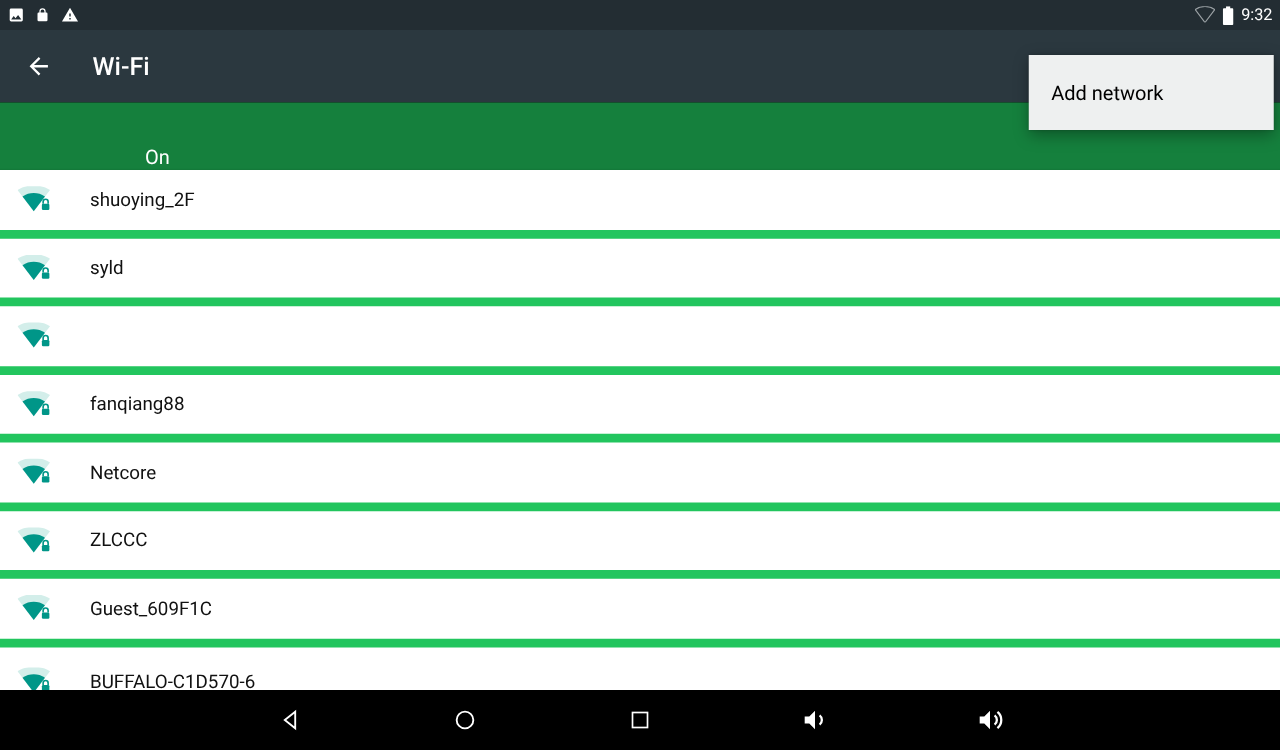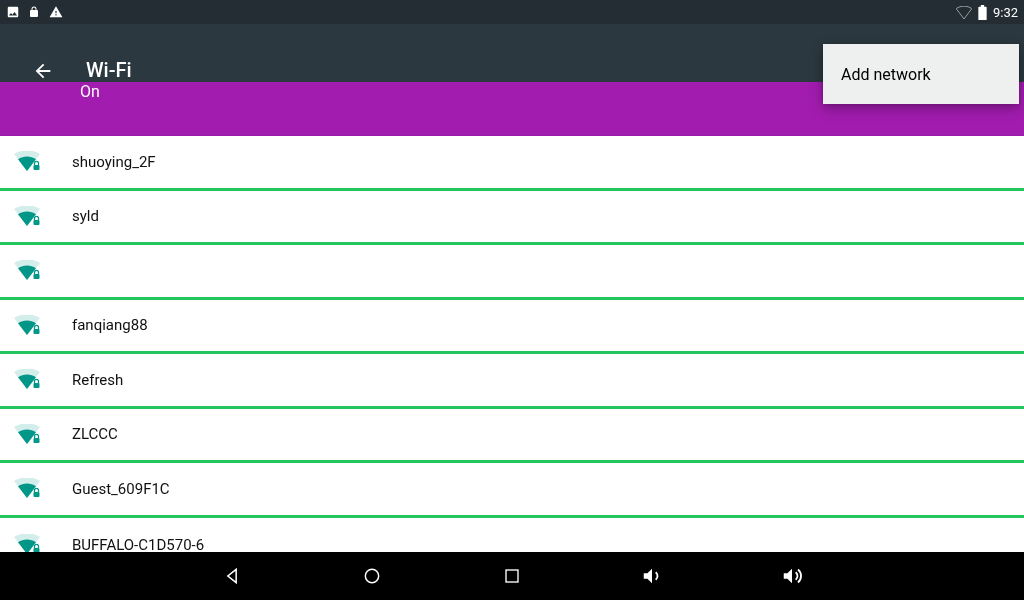--- a/index.html
+++ b/index.html
@@ -1,31 +1,31 @@
 <!DOCTYPE html>
 <html><head>
 <meta charset="utf-8">
 <style>
   * { box-sizing: border-box; margin: 0; padding: 0; }
   html, body { width: 1024px; height: 600px; overflow: hidden; font-family: Roboto, "Helvetica Neue", Arial, sans-serif; background: #000; }
   .screen { width: 1024px; height: 600px; display: flex; flex-direction: column; position: relative; }
   
   .status-bar { height: 24px; background: #232d33; color: #fff; display: flex; align-items: center; padding: 0 6px; font-size: 13px; }
   .status-left { display: flex; align-items: center; gap: 8px; }
-  .status-right { margin-left: auto; display: flex; align-items: center; gap: 6px; }
+  .status-right { margin-left: auto; display: flex; gap: 6px; }
   .status-icon svg { display: block; }
   
-  .app-bar { height: 58px; background: #2b383f; color: #fff; display: flex; align-items: flex-end; padding: 0 32px; }
+  .app-bar { height: 58px; background: #2b383f; color: #fff; display: flex; align-items: center; padding: 0 20px; }
   .app-bar .back { margin-right: 32px; display:flex; align-items:center; }
   .app-bar .title { font-size: 20px; font-weight: 500; }
   
-  .toggle-row { height: 54px; background: #a21caf; color: #fff; display: flex; align-items: flex-start; padding-left: 80px; font-size: 16px; border-bottom: 1px solid rgba(0,0,0,.05); }
+  .toggle-row { height: 54px; background: #15803d; color: #fff; display: flex; align-items: flex-end; padding-left: 116px; font-size: 16px; border-bottom: 1px solid rgba(0,0,0,.05); }
   
   .list { flex: 1; background: #fff; overflow: hidden; }
-  .row { height: 54.5px; display: flex; align-items: center; border-bottom: 3px solid #22c55e; padding-left: 14px; }
+  .row { height: 54.5px; display: flex; align-items: center; border-bottom: 7px solid #22c55e; padding-left: 14px; }
   .row:last-child { border-bottom: none; }
   .wifi-icon { width: 58px; display: flex; align-items: center; }
   .row-label { font-size: 15px; color: #111; }
   
   .popup { position: absolute; top: 44px; right: 5px; width: 196px; background: #eef0f0; box-shadow: 0 4px 12px rgba(0,0,0,.35), 0 0 2px rgba(0,0,0,.2); padding: 6px 0; }
   .popup-item { height: 48px; display: flex; align-items: center; padding: 0 18px; font-size: 16px; color: #000; }
   .popup-item.highlight { background: #dadcdc; }
   
   .nav-bar { height: 48px; background: #000; display: flex; align-items: center; justify-content: center; gap: 108px; }
   .nav-btn { width: 32px; height: 32px; display: flex; align-items: center; justify-content: center; }
@@ -127,21 +127,21 @@
       </div>
       <div class="row">
         <span class="wifi-icon">
           <svg width="26" height="21" viewBox="0 0 26 21">
             <path d="M13 20 L26 3 C18 -2 8 -2 0 3 Z" fill="#d3eeea"></path>
             <path d="M13 20 L22 8.2 C16.5 4.5 9.5 4.5 4 8.2 Z" fill="#009688"></path>
             <rect x="19.5" y="14" width="6" height="5" rx="1" fill="#009688"></rect>
             <path d="M20.5 14v-1.6a2 2 0 0 1 4 0V14" fill="none" stroke="#009688" stroke-width="1.3"></path>
           </svg>
         </span>
-        <span class="row-label">Refresh</span>
+        <span class="row-label">Netcore</span>
       </div>
       <div class="row">
         <span class="wifi-icon">
           <svg width="26" height="21" viewBox="0 0 26 21">
             <path d="M13 20 L26 3 C18 -2 8 -2 0 3 Z" fill="#d3eeea"></path>
             <path d="M13 20 L22 8.2 C16.5 4.5 9.5 4.5 4 8.2 Z" fill="#009688"></path>
             <rect x="19.5" y="14" width="6" height="5" rx="1" fill="#009688"></rect>
             <path d="M20.5 14v-1.6a2 2 0 0 1 4 0V14" fill="none" stroke="#009688" stroke-width="1.3"></path>
           </svg>
         </span>

